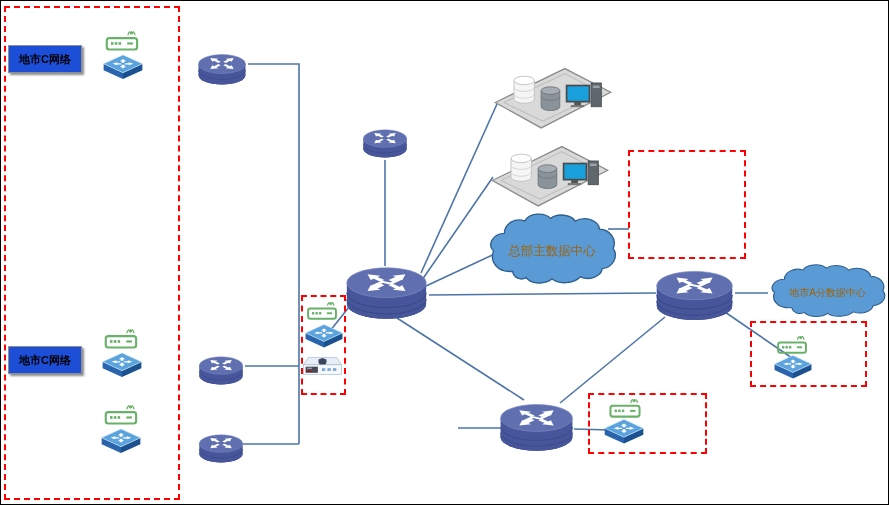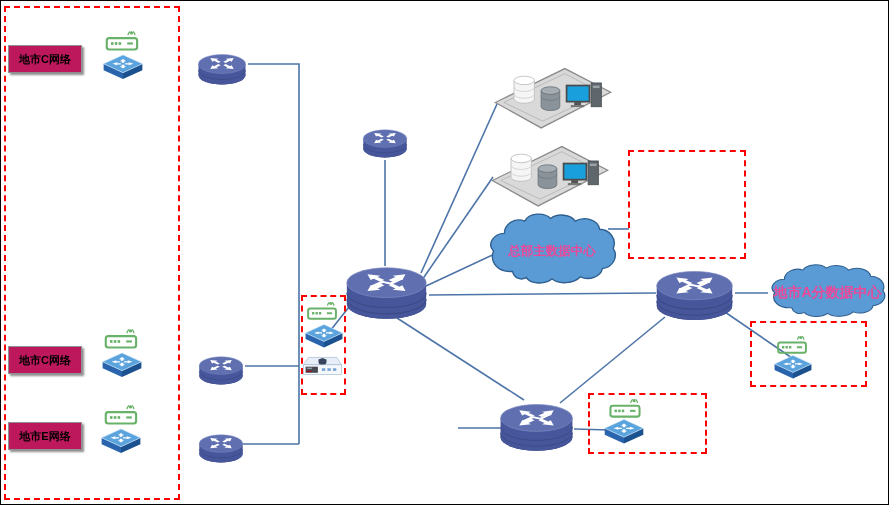--- a/index.html
+++ b/index.html
@@ -1,28 +1,28 @@
 <!DOCTYPE html>
 <html><head>
 <meta charset="utf-8">
 <style>
   html,body{margin:0;padding:0;background:#fff;}
   .stage{position:relative;width:889px;height:505px;background:#ffffff;border:1px solid #000;
          font-family:"Liberation Sans",sans-serif;overflow:hidden;box-sizing:border-box;}
   .links{position:absolute;left:0;top:0;width:889px;height:505px;z-index:1;}
   .links path, .links line{stroke:#4d74a8;stroke-width:1.6;fill:none;}
   .redbox{position:absolute;border:2px dashed #fe0000;z-index:2;box-sizing:border-box;}
-  .citylabel{position:absolute;background:#be185d;border:1px solid #909090;box-shadow:1.5px 1.5px 2px rgba(0,0,0,.45);
+  .citylabel{position:absolute;background:#1d4ed8;border:1px solid #909090;box-shadow:1.5px 1.5px 2px rgba(0,0,0,.45);
              display:flex;align-items:center;justify-content:center;font-size:11px;font-weight:bold;color:#000;z-index:4;}
   .icon{position:absolute;z-index:3;}
   .cloud{position:absolute;display:flex;align-items:center;justify-content:center;z-index:3;}
   .cloud > svg{position:absolute;left:0;top:0;width:100%;height:100%;}
-  .cloud > span{position:relative;font-weight:bold;color:#ec4899;white-space:nowrap;}
+  .cloud > span{position:relative;font-weight:normal;color:#a16207;white-space:nowrap;}
   .cloud-hq > span{font-size:12.5px;}
-  .cloud-sm > span{font-size:14px;}
+  .cloud-sm > span{font-size:10px;}
 </style>
 </head>
 <body>
 
 <div class="stage">
 
   <svg width="0" height="0" style="position:absolute" aria-hidden="true">
     <defs>
       <polygon id="arr" points="7,-3.4 19,-3.4 19,-8.5 33,0 19,8.5 19,3.4 7,3.4" fill="#ffffff"></polygon>
       <polygon id="arrS" points="4,-2.6 11,-2.6 11,-6 20,0 11,6 11,2.6 4,2.6" fill="#ffffff"></polygon>
@@ -137,23 +137,20 @@
   <div class="redbox" style="left:300px;top:294px;width:45px;height:100px;"></div>
   <div class="redbox" style="left:587px;top:392px;width:119px;height:61px;"></div>
   <div class="redbox" style="left:749px;top:320px;width:117px;height:66px;"></div>
 
   <div class="citylabel" style="left:7px;top:44px;width:72px;height:26px;">
     <span>地市C网络</span>
   </div>
   <div class="citylabel" style="left:7px;top:345px;width:72px;height:26px;">
     <span>地市C网络</span>
   </div>
-  <div class="citylabel" style="left:7px;top:421px;width:72px;height:26px;">
-    <span>地市E网络</span>
-  </div>
 
   <svg class="icon" style="left:103px;top:28px;width:38px;height:24px;">
       <use href="#icoAP"></use>
     </svg>
   <svg class="icon" style="left:101px;top:51px;width:42px;height:30px;">
       <use href="#icoSwitch"></use>
     </svg>
 
   <svg class="icon" style="left:102px;top:326px;width:38px;height:24px;">
       <use href="#icoAP"></use>

